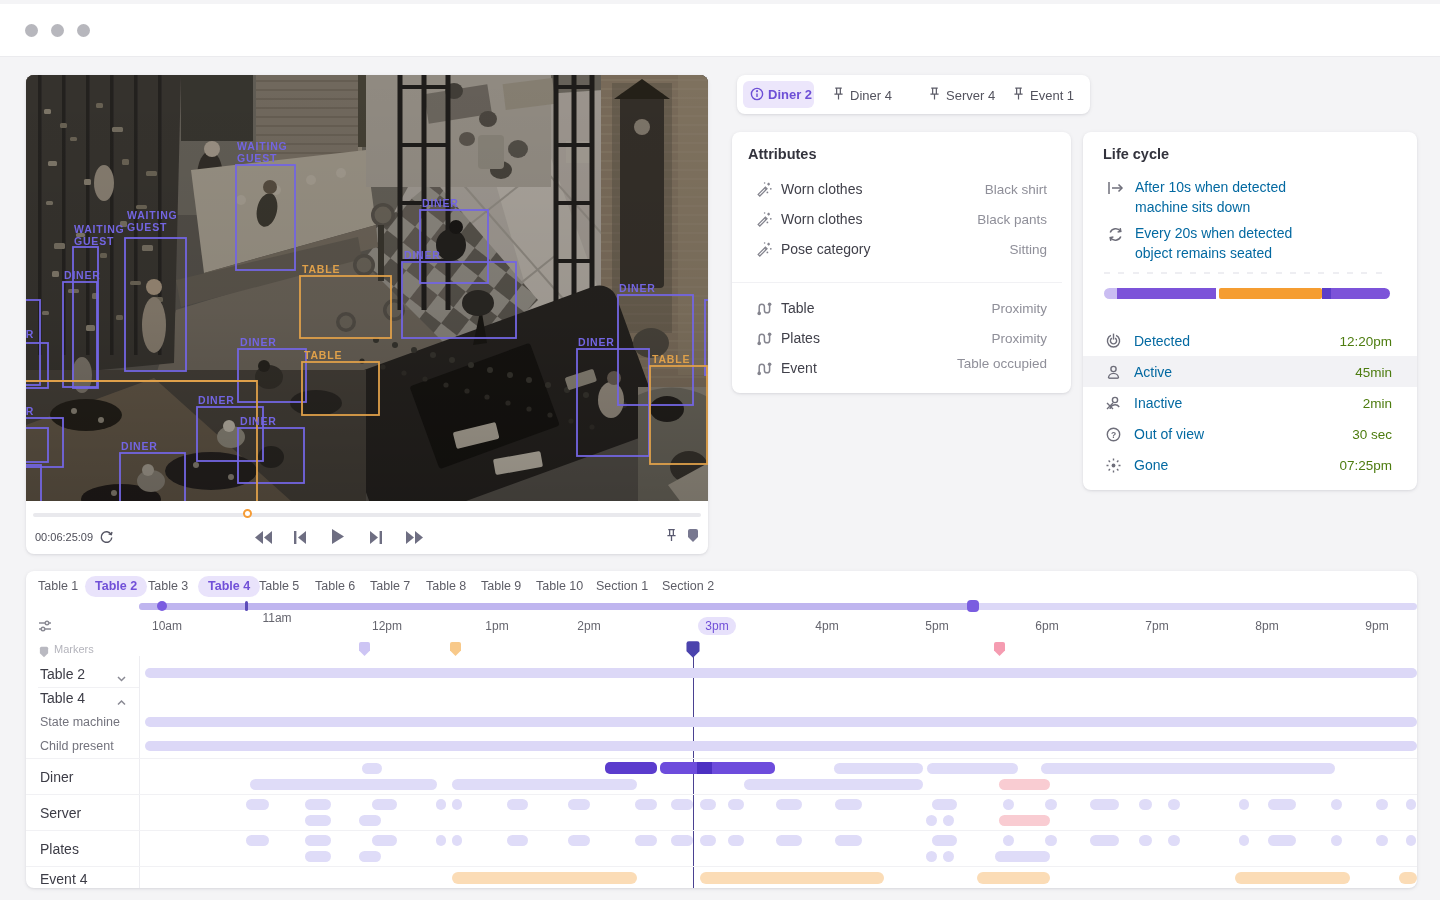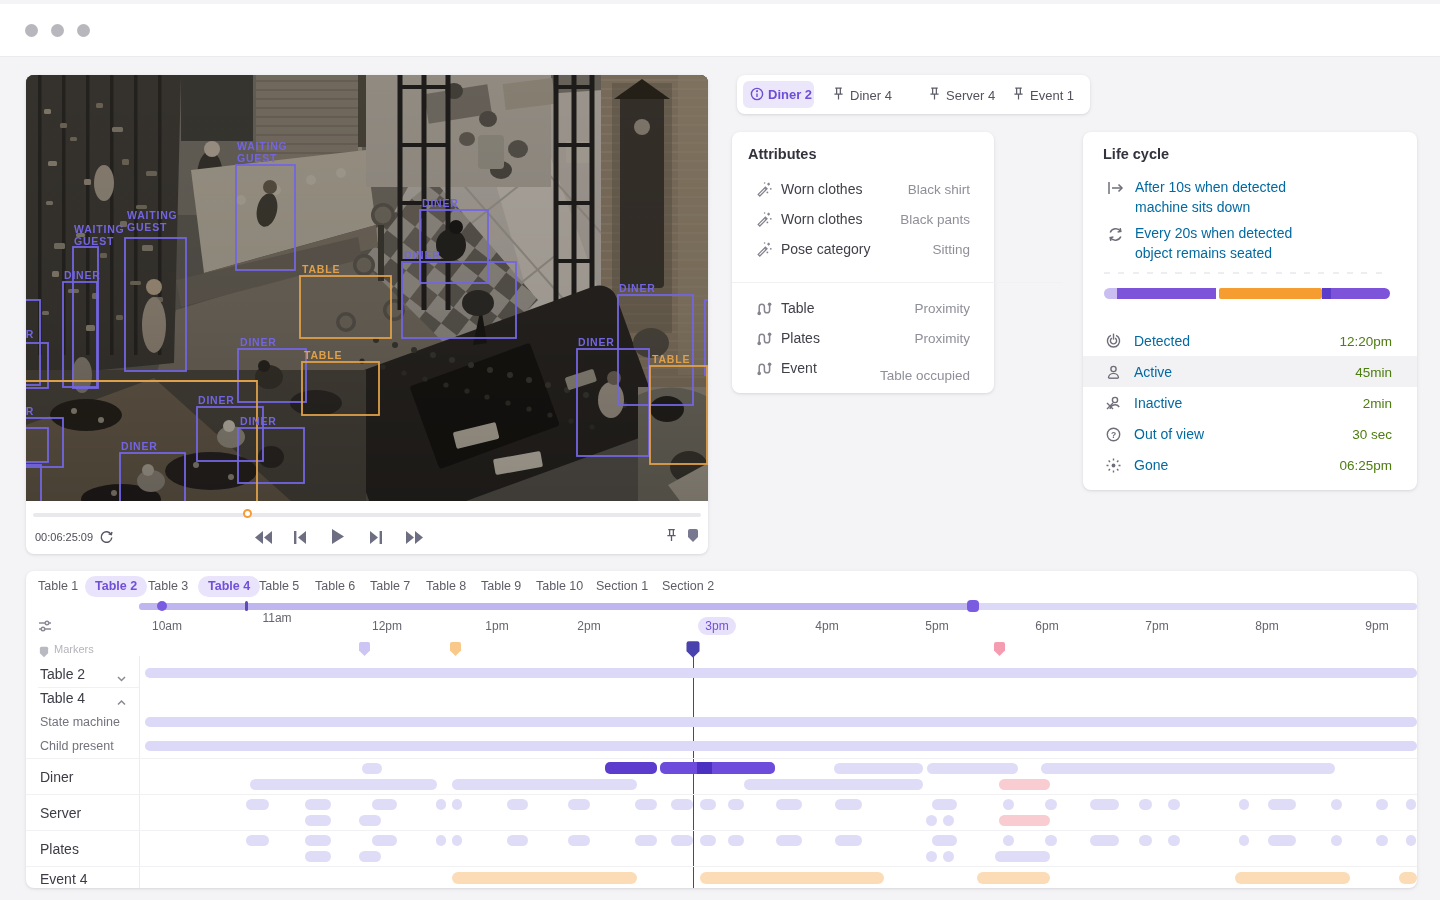--- a/index.html
+++ b/index.html
@@ -369,21 +369,21 @@
   <div class="a" style="left:191px;top:12px"><svg width="13" height="14" viewBox="0 0 14 15" fill="none" stroke="#5c5c68" stroke-width="1.3">
         <path d="M3.5 1.2 H10.5 M5 1.2 V7.6 M9 1.2 V7.6 M2.6 7.6 H11.4 M7 7.6 V13.5"></path>
       </svg></div>
   <div class="a" style="left:209px;top:13px;font-size:13px;color:#53535e">Server 4</div>
   <div class="a" style="left:275px;top:12px"><svg width="13" height="14" viewBox="0 0 14 15" fill="none" stroke="#5c5c68" stroke-width="1.3">
         <path d="M3.5 1.2 H10.5 M5 1.2 V7.6 M9 1.2 V7.6 M2.6 7.6 H11.4 M7 7.6 V13.5"></path>
       </svg></div>
   <div class="a" style="left:293px;top:13px;font-size:13px;color:#53535e">Event 1</div>
 </div>
 
-<div class="card" style="left:732px;top:132px;width:262px;height:261px">
+<div class="card" style="left:732px;top:132px;width:339px;height:261px">
   <div class="a" style="left:16px;top:14px;font-size:14.5px;font-weight:bold;color:#33333d">Attributes</div>
   <div class="a" style="left:24px;top:49px"><svg width="17" height="17" viewBox="0 0 17 17" fill="none" stroke="#84848e" stroke-width="1.3">
         <path d="M2.2 13.4 L9.4 6.2 L11 7.8 L3.8 15 Z"></path>
         <path d="M8.6 7 L10.2 8.6"></path>
         <path d="M12.6 1.8 V4.6 M11.2 3.2 H14"></path>
         <circle cx="14.8" cy="7.8" r="0.9" fill="#84848e" stroke="none"></circle>
         <circle cx="11.4" cy="11.4" r="0.9" fill="#84848e" stroke="none"></circle>
         <circle cx="8.6" cy="2" r="0.8" fill="#84848e" stroke="none"></circle>
       </svg></div>
   <div class="attrlab" style="left:49px;top:49px">Worn clothes</div>
@@ -422,21 +422,21 @@
         <circle cx="13.6" cy="4.2" r="1.8" fill="#84848e" stroke="none"></circle>
       </svg></div>
   <div class="attrlab" style="left:49px;top:198px">Plates</div>
   <div class="attrval" style="top:199px">Proximity</div>
   <div class="a" style="left:24px;top:228px"><svg width="16" height="17" viewBox="0 0 16 17" fill="none" stroke="#84848e" stroke-width="1.5">
         <path d="M3.2 13.2 V6.8 Q3.2 4.2 5.8 4.2 Q8.4 4.2 8.4 6.8 V10.2 Q8.4 12.8 11 12.8 Q13.6 12.8 13.6 10.2 V4.6"></path>
         <circle cx="3.2" cy="13.4" r="1.8" fill="#84848e" stroke="none"></circle>
         <circle cx="13.6" cy="4.2" r="1.8" fill="#84848e" stroke="none"></circle>
       </svg></div>
   <div class="attrlab" style="left:49px;top:228px">Event</div>
-  <div class="attrval" style="top:236px">Table occupied</div>
+  <div class="attrval" style="top:224px">Table occupied</div>
 </div>
 
 <div class="card" style="left:1083px;top:132px;width:334px;height:358px">
   <div class="a" style="left:20px;top:14px;font-size:14.5px;font-weight:bold;color:#33333d">Life cycle</div>
   <div class="a" style="left:24px;top:48px"><svg width="18" height="16" viewBox="0 0 18 16" fill="none" stroke="#6e6e7a" stroke-width="1.5">
         <path d="M2 2 V14"></path>
         <path d="M5 8 H15"></path>
         <path d="M11.5 4.5 L15 8 L11.5 11.5"></path>
       </svg></div>
   <div class="lcl" style="left:52px;top:47px">After 10s when detected</div>
@@ -485,21 +485,21 @@
         <circle cx="8.5" cy="8.5" r="6.2"></circle>
         <text x="8.5" y="11.5" font-size="8.5" font-family="Liberation Sans" text-anchor="middle" fill="#6e6e7a" stroke="none" font-weight="bold">?</text>
       </svg></div>
   <div class="lcl" style="left:51px;top:294px">Out of view</div>
   <div class="lcv" style="top:295px">30 sec</div>
   <div class="a" style="left:22px;top:325px"><svg width="17" height="17" viewBox="0 0 17 17" fill="none" stroke="#6e6e7a" stroke-width="1.4">
         <circle cx="8.5" cy="8.5" r="1.9" fill="#6e6e7a" stroke="none"></circle>
         <path d="M8.5 1.5 V3.5 M8.5 13.5 V15.5 M1.5 8.5 H3.5 M13.5 8.5 H15.5 M3.6 3.6 L5 5 M12 12 L13.4 13.4 M13.4 3.6 L12 5 M5 12 L3.6 13.4"></path>
       </svg></div>
   <div class="lcl" style="left:51px;top:325px">Gone</div>
-  <div class="lcv" style="top:326px">06:25pm</div>
+  <div class="lcv" style="top:326px">07:25pm</div>
 </div>
 
 <div class="card" style="left:26px;top:571px;width:1391px;height:317px" id="tl">
 <div class="tlab" style="left:12px;top:8px">Table 1</div>
 <div class="a" style="left:59px;top:5px;height:21px;padding:0 10px;background:#e9e3fb;border-radius:11px;font-size:12.5px;color:#7150d8;font-weight:bold;line-height:21px">Table 2</div>
 <div class="tlab" style="left:122px;top:8px">Table 3</div>
 <div class="a" style="left:172px;top:5px;height:21px;padding:0 10px;background:#e9e3fb;border-radius:11px;font-size:12.5px;color:#7150d8;font-weight:bold;line-height:21px">Table 4</div>
 <div class="tlab" style="left:233px;top:8px">Table 5</div>
 <div class="tlab" style="left:289px;top:8px">Table 6</div>
 <div class="tlab" style="left:344px;top:8px">Table 7</div>

